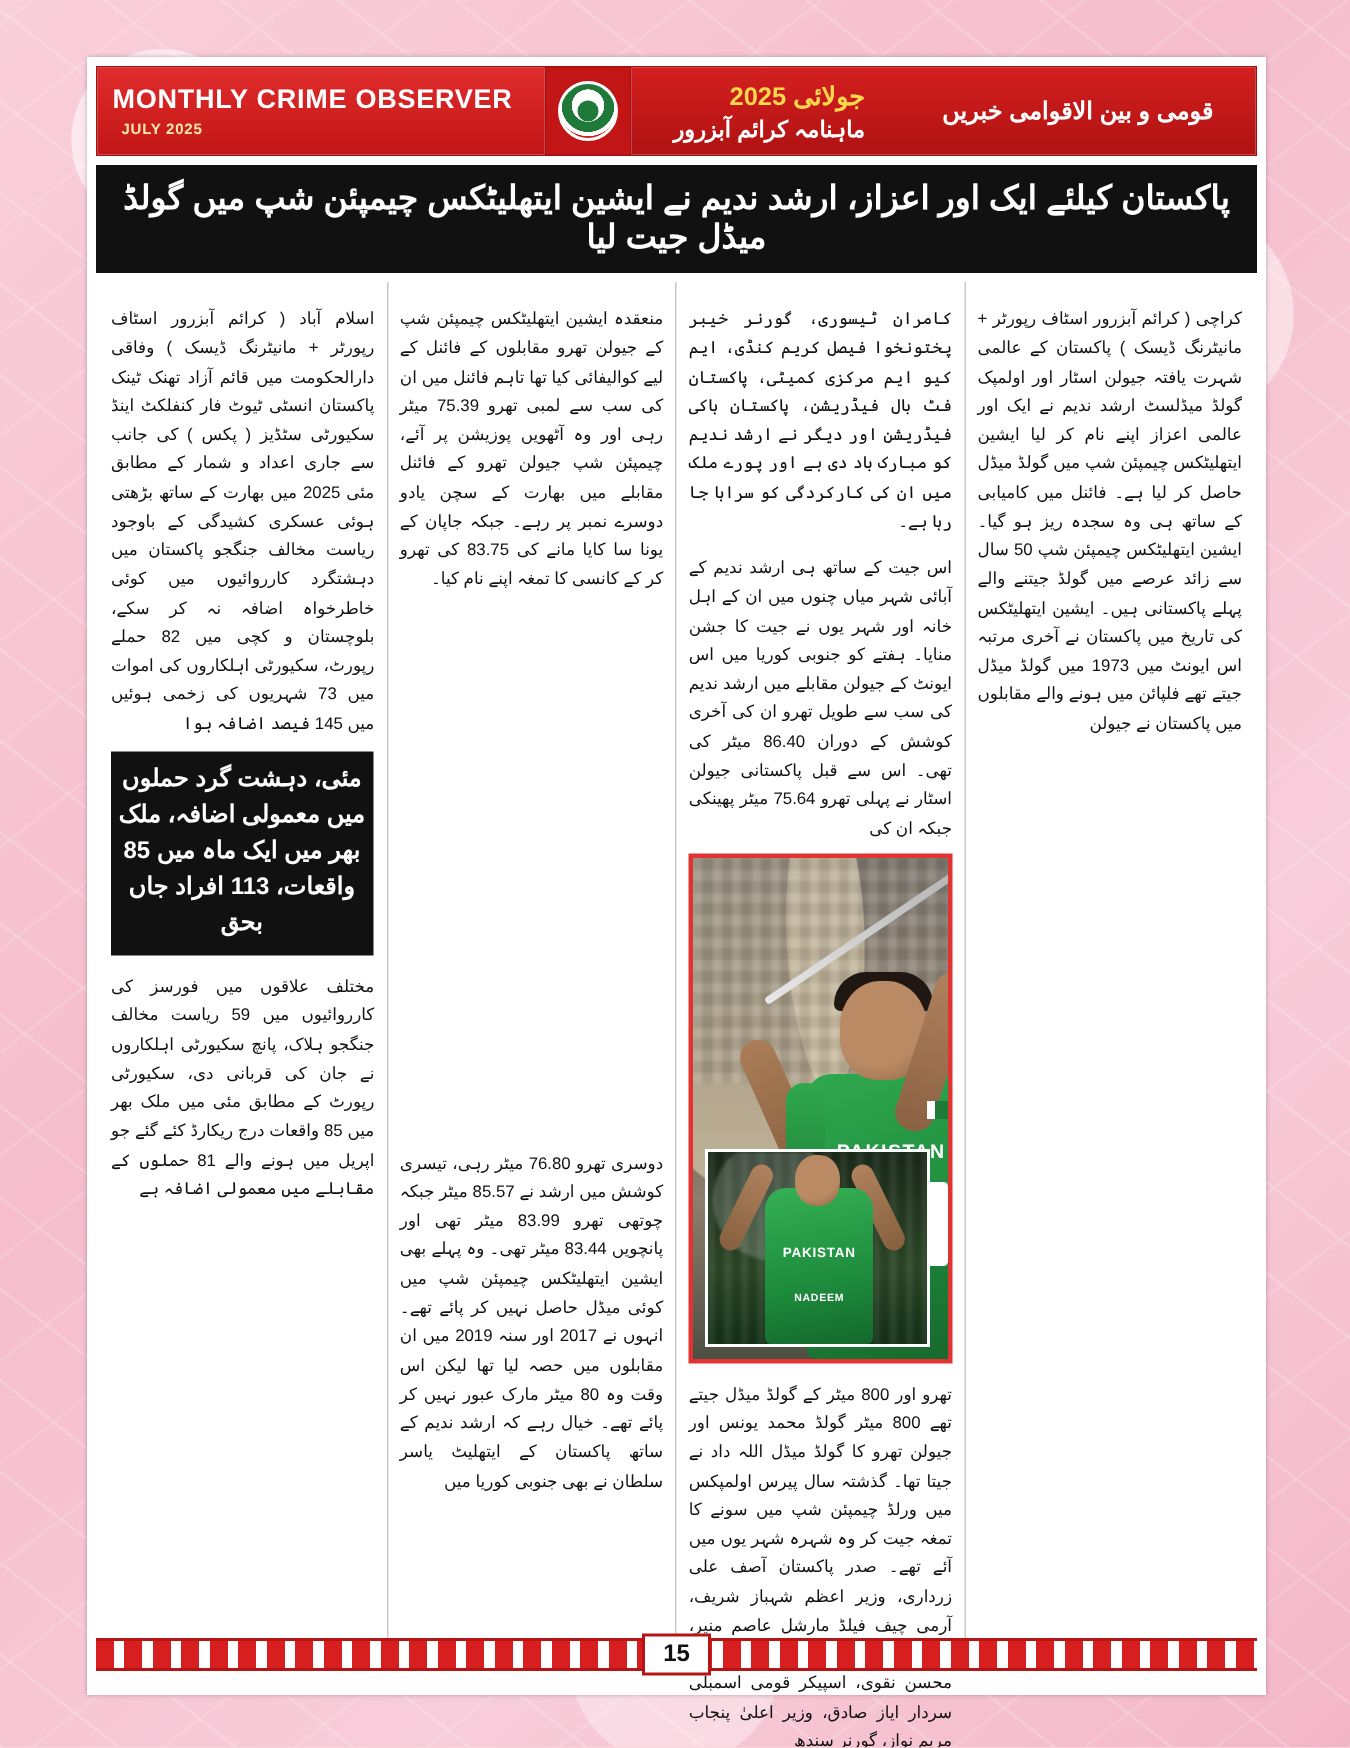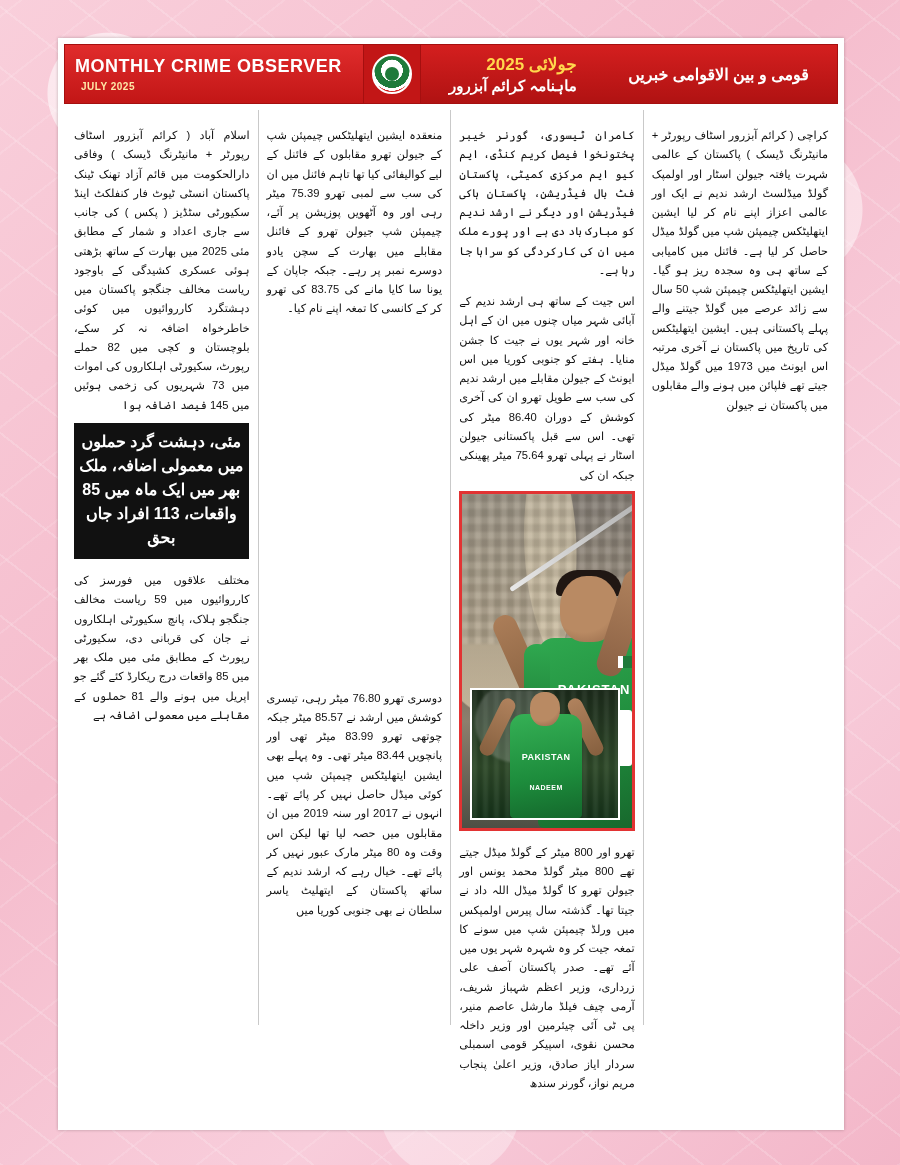--- a/index.html
+++ b/index.html
@@ -300,20 +300,21 @@
       </div>
       <div class="mh-right">
         <div class="mh-urdu-3">قومی و بین الاقوامی خبریں</div>
         <div class="mh-date-col">
           <div class="mh-urdu-1">جولائی 2025</div>
           <div class="mh-urdu-2">ماہنامہ کرائم آبزرور</div>
         </div>
       </div>
     </div>
 
+    <div class="headline">پاکستان کیلئے ایک اور اعزاز، ارشد ندیم نے ایشین ایتھلیٹکس چیمپئن شپ میں گولڈ میڈل جیت لیا</div>
 
     <div class="body-area">
 
       <div class="col">
         <p>کراچی ( کرائم آبزرور اسٹاف رپورٹر + مانیٹرنگ ڈیسک ) پاکستان کے عالمی شہرت یافتہ جیولن اسٹار اور اولمپک گولڈ میڈلسٹ ارشد ندیم نے ایک اور عالمی اعزاز اپنے نام کر لیا ایشین ایتھلیٹکس چیمپئن شپ میں گولڈ میڈل حاصل کر لیا ہے۔ فائنل میں کامیابی کے ساتھ ہی وہ سجدہ ریز ہو گیا۔ ایشین ایتھلیٹکس چیمپئن شپ 50 سال سے زائد عرصے میں گولڈ جیتنے والے پہلے پاکستانی ہیں۔ ایشین ایتھلیٹکس کی تاریخ میں پاکستان نے آخری مرتبہ اس ایونٹ میں 1973 میں گولڈ میڈل جیتے تھے فلپائن میں ہونے والے مقابلوں میں پاکستان نے جیولن</p>
       </div>
 
       <div class="col">
         <p>کامران ٹیسوری، گورنر خیبر پختونخوا فیصل کریم کنڈی، ایم کیو ایم مرکزی کمیٹی، پاکستان فٹ بال فیڈریشن، پاکستان ہاکی فیڈریشن اور دیگر نے ارشد ندیم کو مبارک باد دی ہے اور پورے ملک میں ان کی کارکردگی کو سراہا جا رہا ہے۔</p>
         <p>اس جیت کے ساتھ ہی ارشد ندیم کے آبائی شہر میاں چنوں میں ان کے اہل خانہ اور شہر یوں نے جیت کا جشن منایا۔ ہفتے کو جنوبی کوریا میں اس ایونٹ کے جیولن مقابلے میں ارشد ندیم کی سب سے طویل تھرو ان کی آخری کوشش کے دوران 86.40 میٹر کی تھی۔ اس سے قبل پاکستانی جیولن اسٹار نے پہلی تھرو 75.64 میٹر پھینکی جبکہ ان کی</p>
@@ -359,15 +360,19 @@
       </div>
 
       <div class="col">
         <p>اسلام آباد ( کرائم آبزرور اسٹاف رپورٹر + مانیٹرنگ ڈیسک ) وفاقی دارالحکومت میں قائم آزاد تھنک ٹینک پاکستان انسٹی ٹیوٹ فار کنفلکٹ اینڈ سکیورٹی سٹڈیز ( پکس ) کی جانب سے جاری اعداد و شمار کے مطابق مئی 2025 میں بھارت کے ساتھ بڑھتی ہوئی عسکری کشیدگی کے باوجود ریاست مخالف جنگجو پاکستان میں دہشتگرد کارروائیوں میں کوئی خاطرخواہ اضافہ نہ کر سکے، بلوچستان و کچی میں 82 حملے رپورٹ، سکیورٹی اہلکاروں کی اموات میں 73 شہریوں کی زخمی ہوئیں میں 145 فیصد اضافہ ہوا</p>
         <div class="subhead">مئی، دہشت گرد حملوں میں معمولی اضافہ، ملک بھر میں ایک ماہ میں 85 واقعات، 113 افراد جاں بحق</div>
         <p>مختلف علاقوں میں فورسز کی کارروائیوں میں 59 ریاست مخالف جنگجو ہلاک، پانچ سکیورٹی اہلکاروں نے جان کی قربانی دی، سکیورٹی رپورٹ کے مطابق مئی میں ملک بھر میں 85 واقعات درج ریکارڈ کئے گئے جو اپریل میں ہونے والے 81 حملوں کے مقابلے میں معمولی اضافہ ہے</p>
       </div>
 
     </div>
 
+    <div class="footer">
+      <div class="footer-bar"></div>
+      <div class="page-num">15</div>
+    </div>
 
   </div>
 </div>
 
 </body></html>

